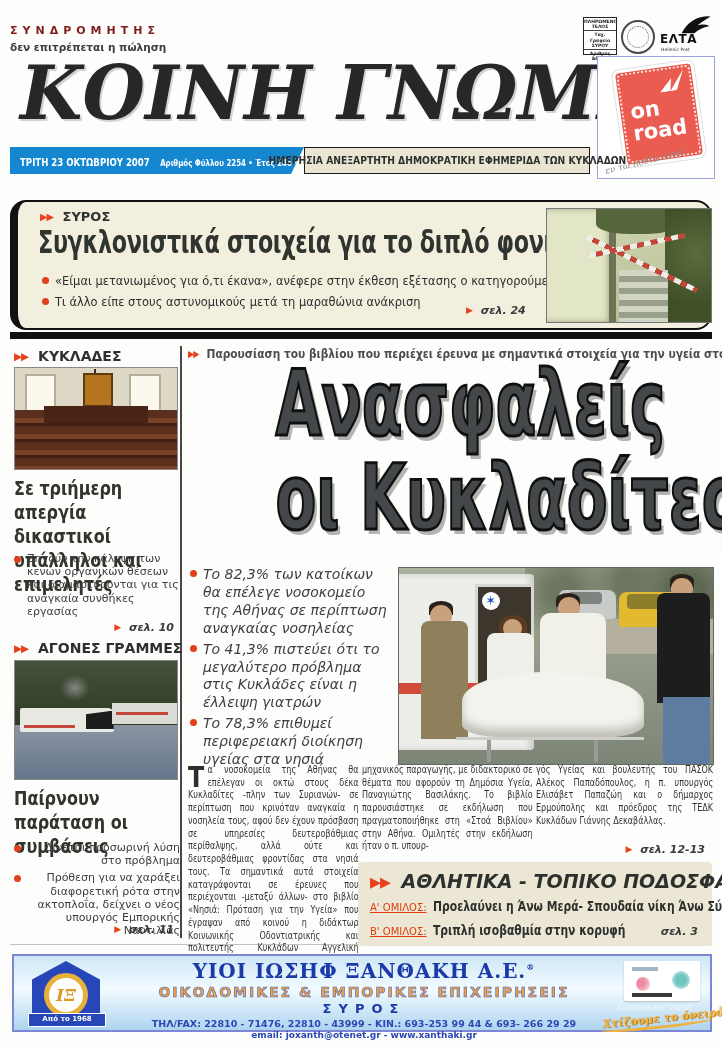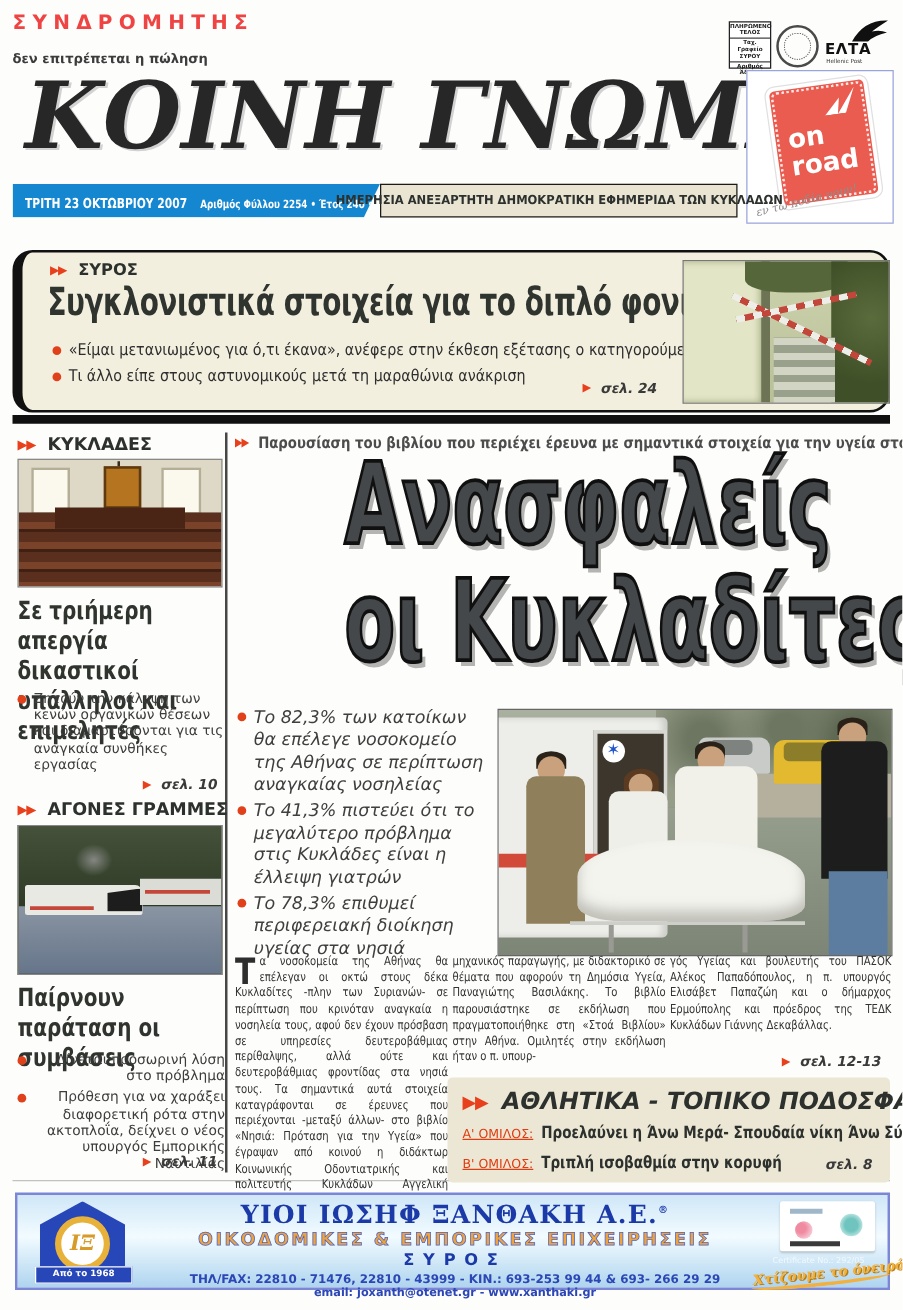--- a/index.html
+++ b/index.html
@@ -1,21 +1,21 @@
 <!DOCTYPE html>
 <html><head>
 <meta charset="utf-8">
 <style>
   html,body{margin:0;padding:0;background:#ffffff;}
   .page{position:relative;width:722px;height:1048px;background:#fdfdfb;overflow:hidden;
         font-family:"DejaVu Sans",sans-serif;color:#2e2e2e;}
   .abs{position:absolute;}
 
   
-  .sub-label{left:10px;top:8px;font-size:16px;font-weight:bold;letter-spacing:5px;color:#ef4444;}
+  .sub-label{left:10px;top:24px;font-size:11px;font-weight:bold;letter-spacing:5px;color:#7f1d1d;}
   .sub-note{left:10px;top:41px;font-size:10.5px;font-weight:bold;color:#3c3c3c;}
   .masthead{left:20px;top:56px;width:570px;font-family:"DejaVu Serif",serif;font-style:italic;
             font-weight:900;font-size:74px;line-height:1;color:#272727;white-space:nowrap;
             transform:scaleX(0.97);transform-origin:0 0;text-shadow:2px 2px 0 #d2d2d2;}
   .postage{left:583px;top:17px;width:32px;height:36px;border:1.5px solid #222;background:#fff;
            font-size:4.5px;line-height:1.15;text-align:center;color:#222;}
   .postage .row{border-bottom:0.5px solid #444;padding:1px 0;font-weight:bold;}
   .postage .row:last-child{border-bottom:none;}
   .postage .big{font-size:8px;font-weight:bold;}
   .postmark{left:621px;top:20px;width:30px;height:30px;border:2px solid #4a4a4a;border-radius:50%;}
@@ -427,21 +427,21 @@
     </div>
     <div class="sp-line sp-l1">
       <span class="sp-label">Α' ΟΜΙΛΟΣ:</span>
       <span class="sp-text">Προελαύνει η Άνω Μερά- Σπουδαία νίκη Άνω Σύρος</span>
     </div>
     <div class="sp-line sp-l2">
       <span class="sp-label">Β' ΟΜΙΛΟΣ:</span>
       <span class="sp-text">Τριπλή ισοβαθμία στην κορυφή</span>
     </div>
     <div class="abs sp-pref pref">
-      <span>σελ. 8</span>
+      <span>σελ. 3</span>
     </div>
   </div>
 
   <div class="abs ad">
     <div class="ad-logo">
       <div class="ad-house"></div>
       <div class="ad-ring">ΙΞ</div>
       <div class="ad-ribbon">Από το 1968</div>
     </div>
     <div class="ad-center">

